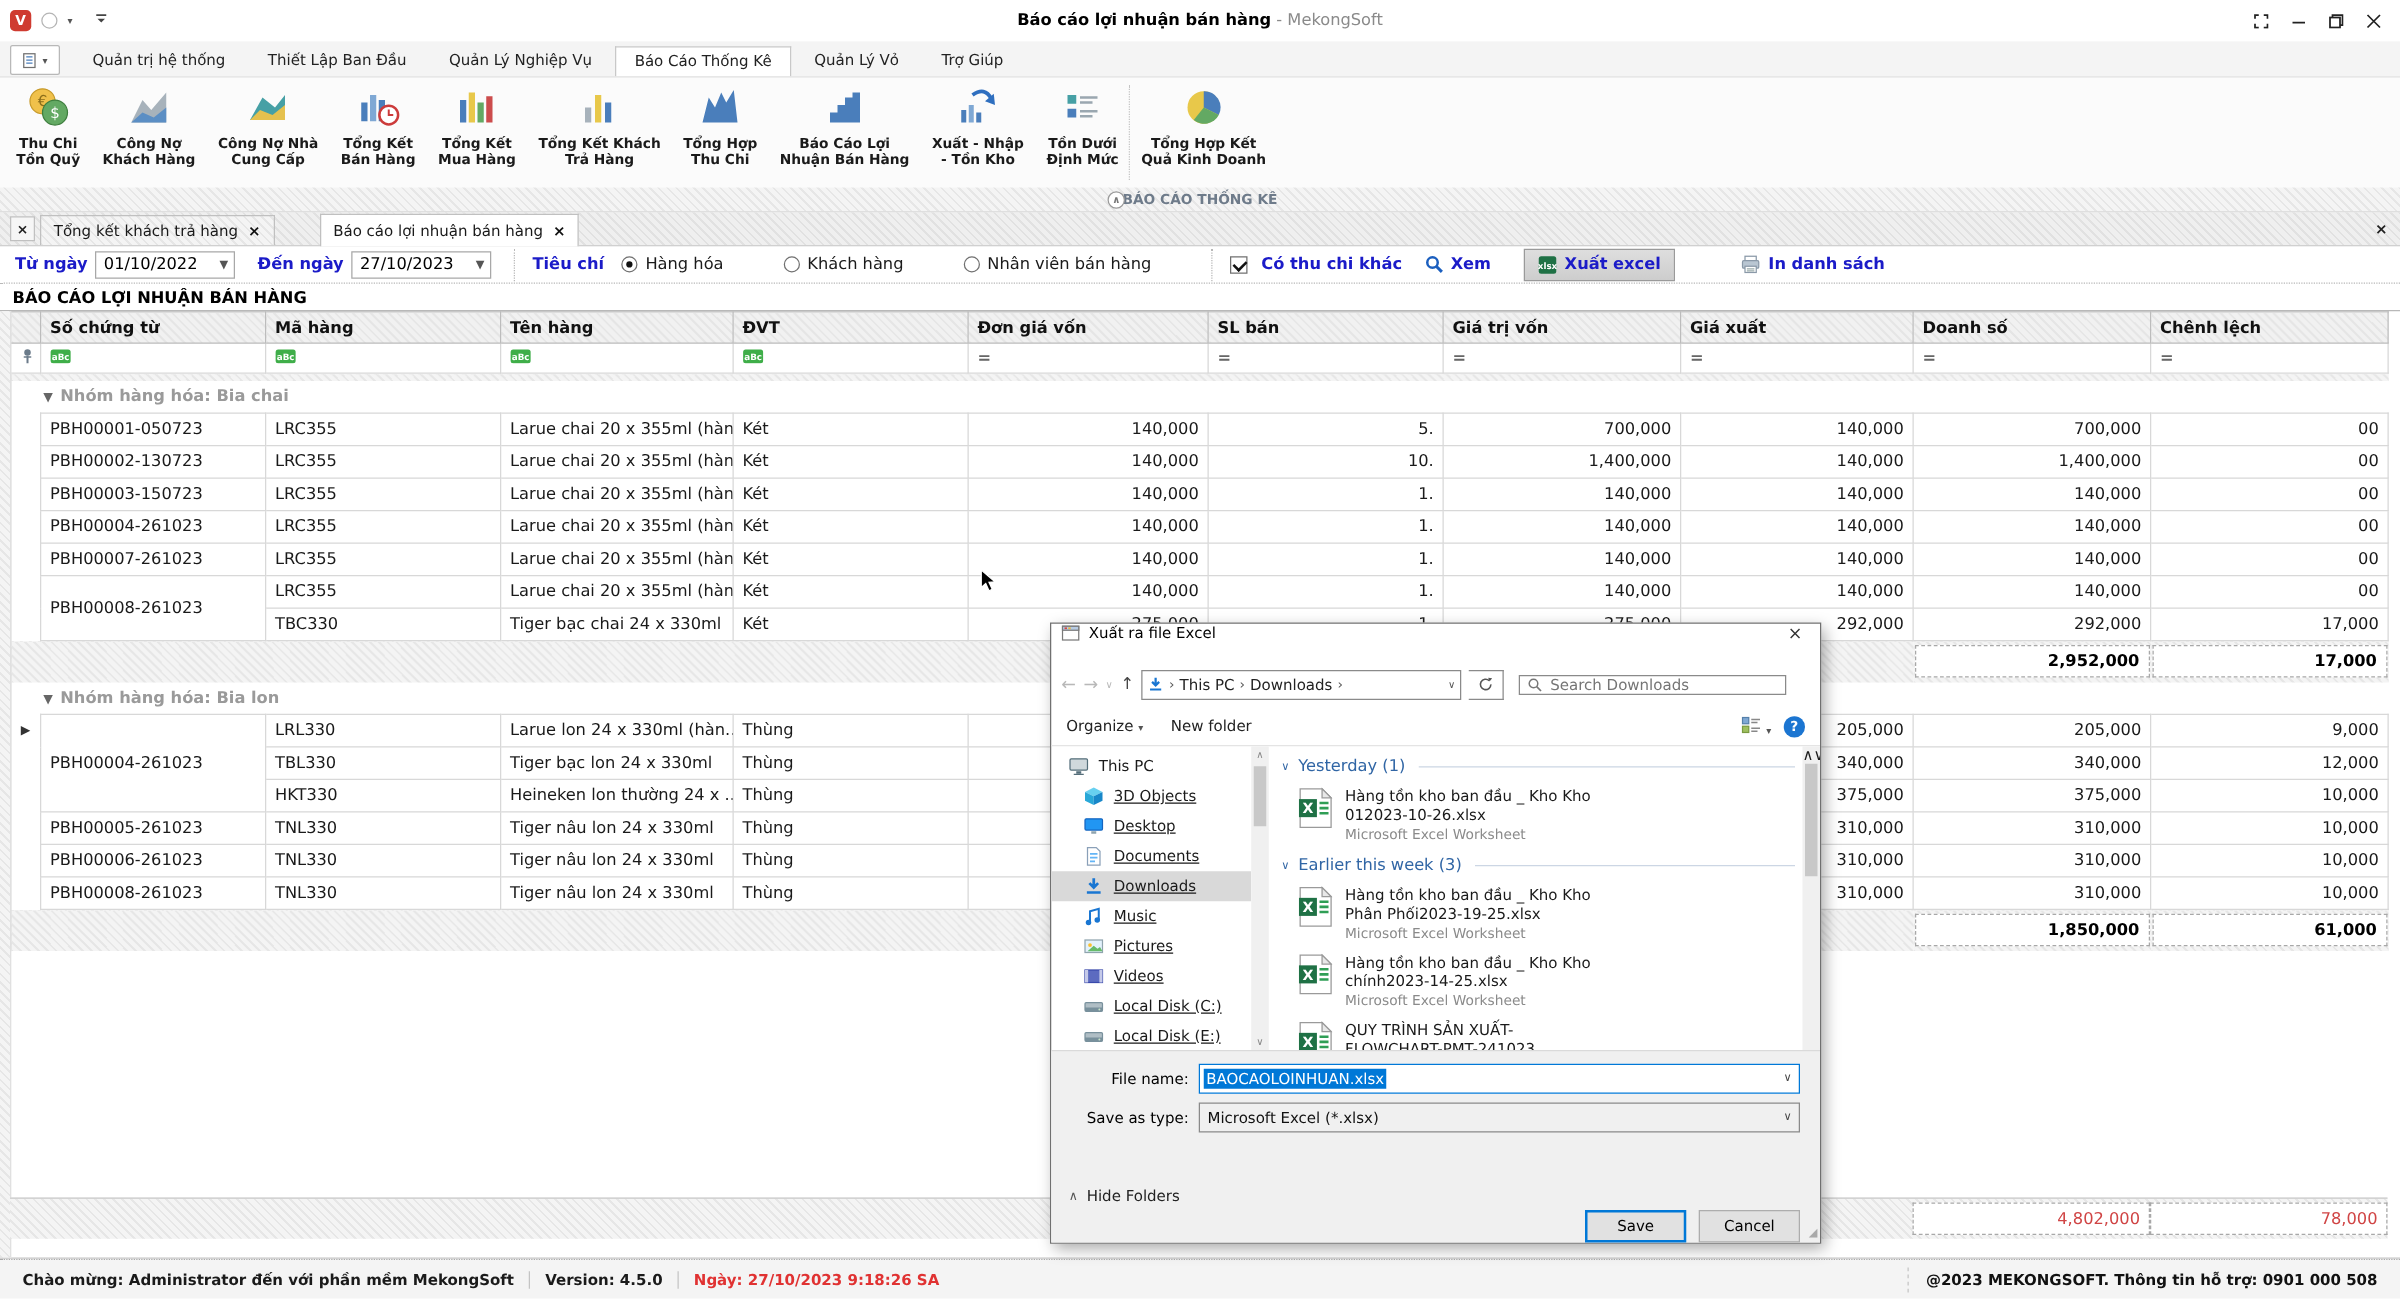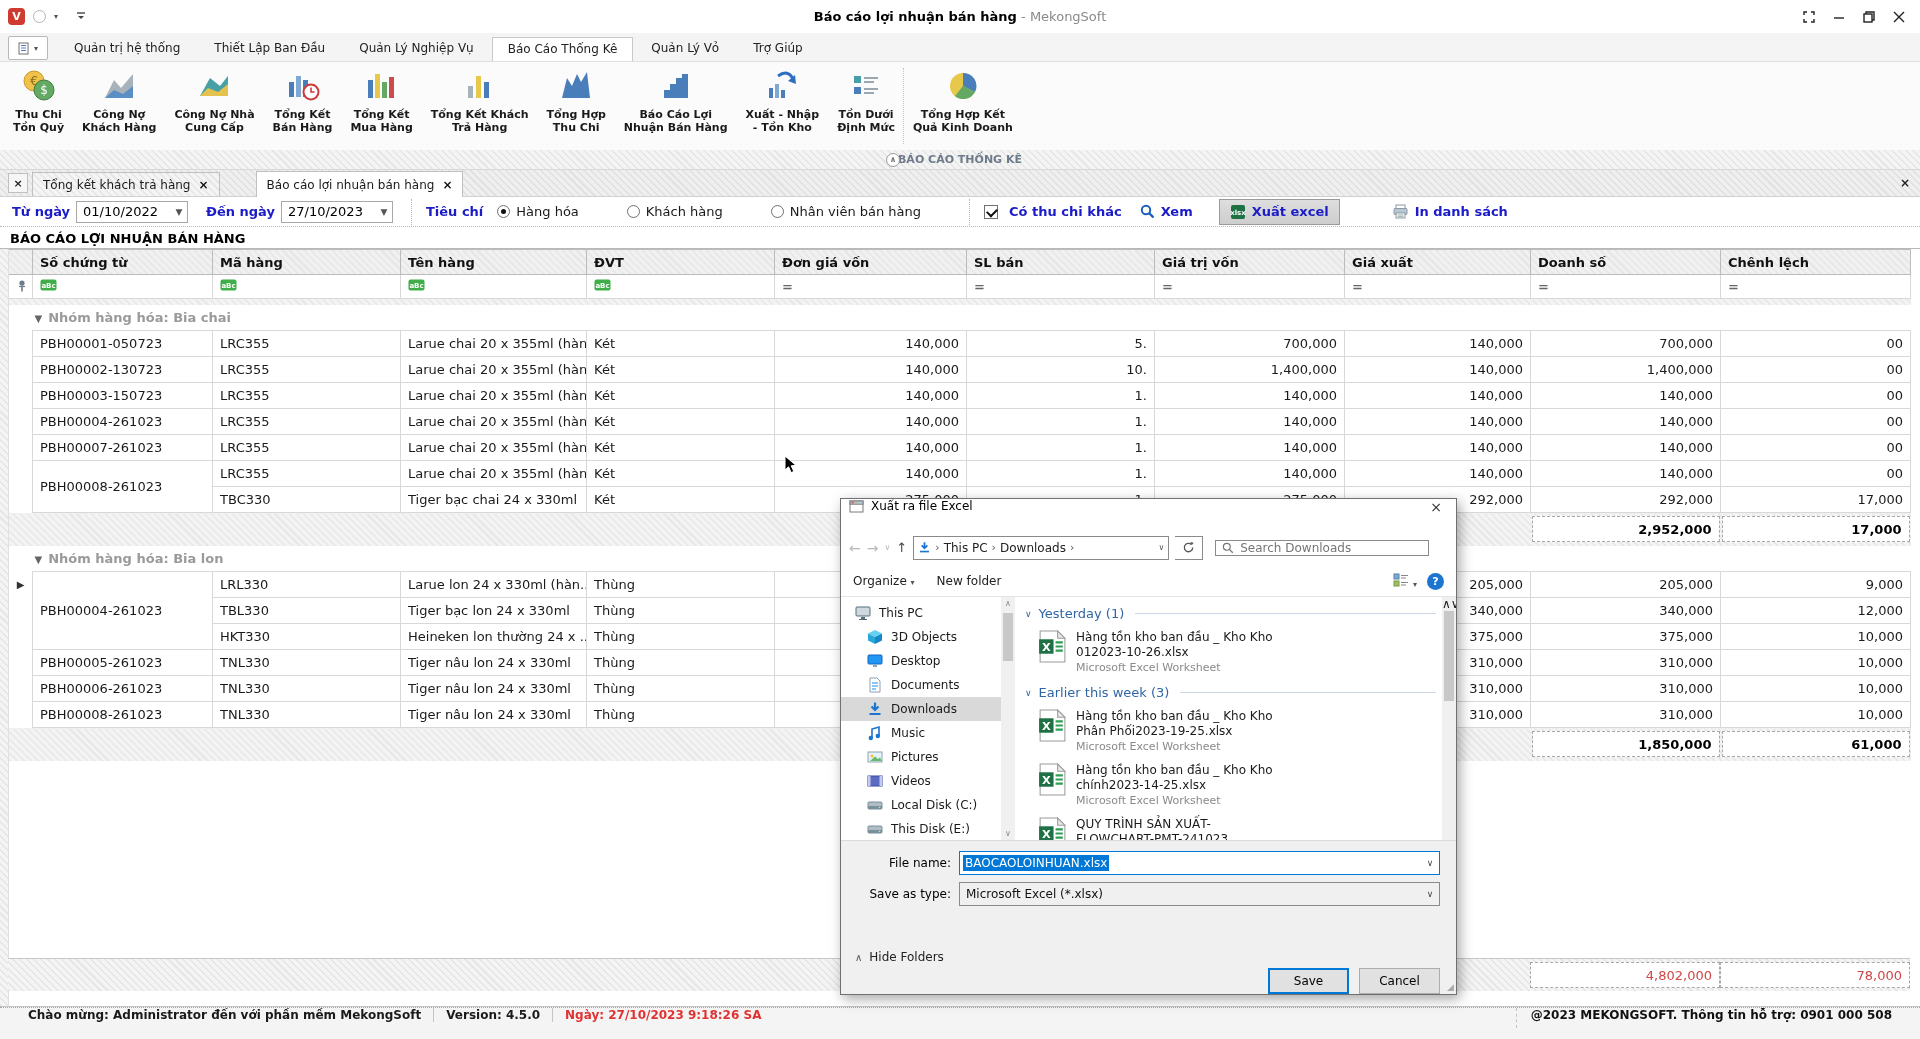--- a/index.html
+++ b/index.html
@@ -78,21 +78,21 @@
   .grow td.dcell { height:26px; border:1px solid #d8d8d8; padding:0 7px; background:#fff; }
   .num { text-align:right; }
   .gsub td { height:33px; }
   .gsub .sthatch { background-color:#f4f4f4; background-image:repeating-linear-gradient(45deg, rgba(0,0,0,.06) 0 1.5px, transparent 1.5px 5px); border-left:1px solid #b8b8b8; }
   .gsub .stval { background-color:#f4f4f4; background-image:repeating-linear-gradient(45deg, rgba(0,0,0,.06) 0 1.5px, transparent 1.5px 5px); padding:0 1px; }
   .dash { margin:3px 0; height:26px; line-height:25px; background:#fff; border:1px dashed #a8a8a8; text-align:right; padding:0 7px; font-weight:bold; color:#000; }
   .summary { margin-top:auto; margin-bottom:15px; height:33px; flex:0 0 33px; position:relative; border-top:1px solid #c8c8c8; background-color:#f4f4f4; background-image:repeating-linear-gradient(45deg, rgba(0,0,0,.06) 0 1.5px, transparent 1.5px 5px); }
   .sumcell { position:absolute; top:3px; height:26px; line-height:25px; background:#fff; border:1px dashed #a8a8a8; text-align:right; padding:0 7px; color:#d04545; font-size:13px; }
 
   
-  .statusbar { height:32px; flex:0 0 32px; background:#f4f4f4; border-top:1px dotted #a8a8a8; display:flex; align-items:flex-start; padding:0 28px; font-weight:bold; font-size:12px; }
+  .statusbar { height:32px; flex:0 0 32px; background:#f4f4f4; border-top:1px dotted #a8a8a8; display:flex; align-items:center; padding:0 18px; font-weight:bold; font-size:12px; }
   .ssep { border-left:1px solid #c4c4c4; height:14px; margin:0 12px; }
   .sdate { color:#e03232; }
   .ssep-d { border-left:1px dashed #c4c4c4; height:20px; margin-right:14px; margin-left:auto; }
   .scopy2 { color:#111; }
 
   
   .dialog { position:absolute; left:840px; top:498px; width:617px; height:497px; background:#fff; border:1px solid #707070; box-shadow:3px 4px 12px rgba(0,0,0,.35); z-index:50; display:flex; flex-direction:column; }
   .dlg-title { height:30px; flex:0 0 30px; display:flex; align-items:flex-start; padding-left:8px; font-size:12px; color:#000; }
   .dlg-title .dclose { margin-left:auto; width:40px; text-align:center; font-size:14px; color:#333; }
   .dlg-nav { height:37px; flex:0 0 37px; display:flex; align-items:center; padding:0 8px; gap:6px; }
@@ -103,21 +103,21 @@
   .chev { color:#555; font-size:11px; }
   .refreshbox { height:24px; width:28px; border:1px solid #8a8a8a; border-left:none; display:flex; align-items:center; justify-content:center; }
   .searchbox { height:16px; width:214px; border:1px solid #8a8a8a; display:flex; align-items:center; padding:0 6px; gap:6px; margin-left:6px; }
   .searchbox input { border:none; outline:none; flex:1; font-size:12px; font-family:inherit; color:#333; background:transparent; min-width:0; }
   .dlg-toolbar { height:31px; flex:0 0 31px; display:flex; align-items:center; padding:0 12px; gap:22px; border-bottom:1px solid #e4e4e4; font-size:12px; color:#222; }
   .tb-right { margin-left:auto; display:flex; align-items:center; gap:10px; }
   .helpq { width:17px; height:17px; border-radius:50%; background:#1b75d1; color:#fff; font-weight:bold; font-size:11px; text-align:center; line-height:17px; }
   .dlg-body { flex:1; display:flex; overflow:hidden; }
   .dlg-side { width:160px; flex:0 0 160px; padding-top:4px; overflow:hidden; }
   .sbitem { height:24px; display:flex; align-items:center; gap:8px; padding-left:14px; font-size:12px; color:#1a1a1a; white-space:nowrap; }
-  .sbitem.child { padding-left:26px; }
+  .sbitem.child { padding-left:26px;text-decoration:underline; }
   .sbitem.sel { background:#d9d9d9; }
   .sbscroll { width:14px; flex:0 0 14px; background:#f0f0f0; position:relative; }
   .sbscroll .thumb { position:absolute; left:2px; right:2px; top:16px; height:48px; background:#c8c8c8; }
   .sbscroll .sarr { position:absolute; left:0; right:0; text-align:center; color:#888; font-size:8px; }
   .dlg-files { flex:1; padding:4px 2px 0 10px; overflow:hidden; }
   .fgroup { display:flex; align-items:center; height:25px; color:#3166a5; font-size:13px; gap:7px; }
   .fgrule { flex:1; border-top:1px solid #ccd6e4; margin:0 4px; }
   .fentry { display:flex; align-items:flex-start; gap:10px; padding:4px 0 5px 14px; }
   .fmeta { display:flex; flex-direction:column; }
   .fname { font-size:12px; color:#1a1a1a; width:212px; line-height:15px; }
@@ -818,21 +818,21 @@
           <span>Local Disk (C:)</span>
         </div>
         <div class="sbitem child">
           <span style="display:flex">
             <svg width="16" height="16" viewBox="0 0 16 16">
               <rect x="1" y="5" width="14" height="7" rx="1" fill="#b0bec5" stroke="#78909c"></rect>
               <rect x="1" y="9" width="14" height="3" fill="#78909c"></rect>
               <circle cx="12.5" cy="10.5" r=".8" fill="#c8e6c9"></circle>
             </svg>
           </span>
-          <span>This Disk (E:)</span>
+          <span>Local Disk (E:)</span>
         </div>
         <div class="sbitem child">
           <span style="display:flex">
             <svg width="16" height="16" viewBox="0 0 16 16">
               <rect x="1" y="5" width="14" height="7" rx="1" fill="#b0bec5" stroke="#78909c"></rect>
               <rect x="1" y="9" width="14" height="3" fill="#78909c"></rect>
               <circle cx="12.5" cy="10.5" r=".8" fill="#c8e6c9"></circle>
             </svg>
           </span>
           <span>New Volume (G:)</span>

